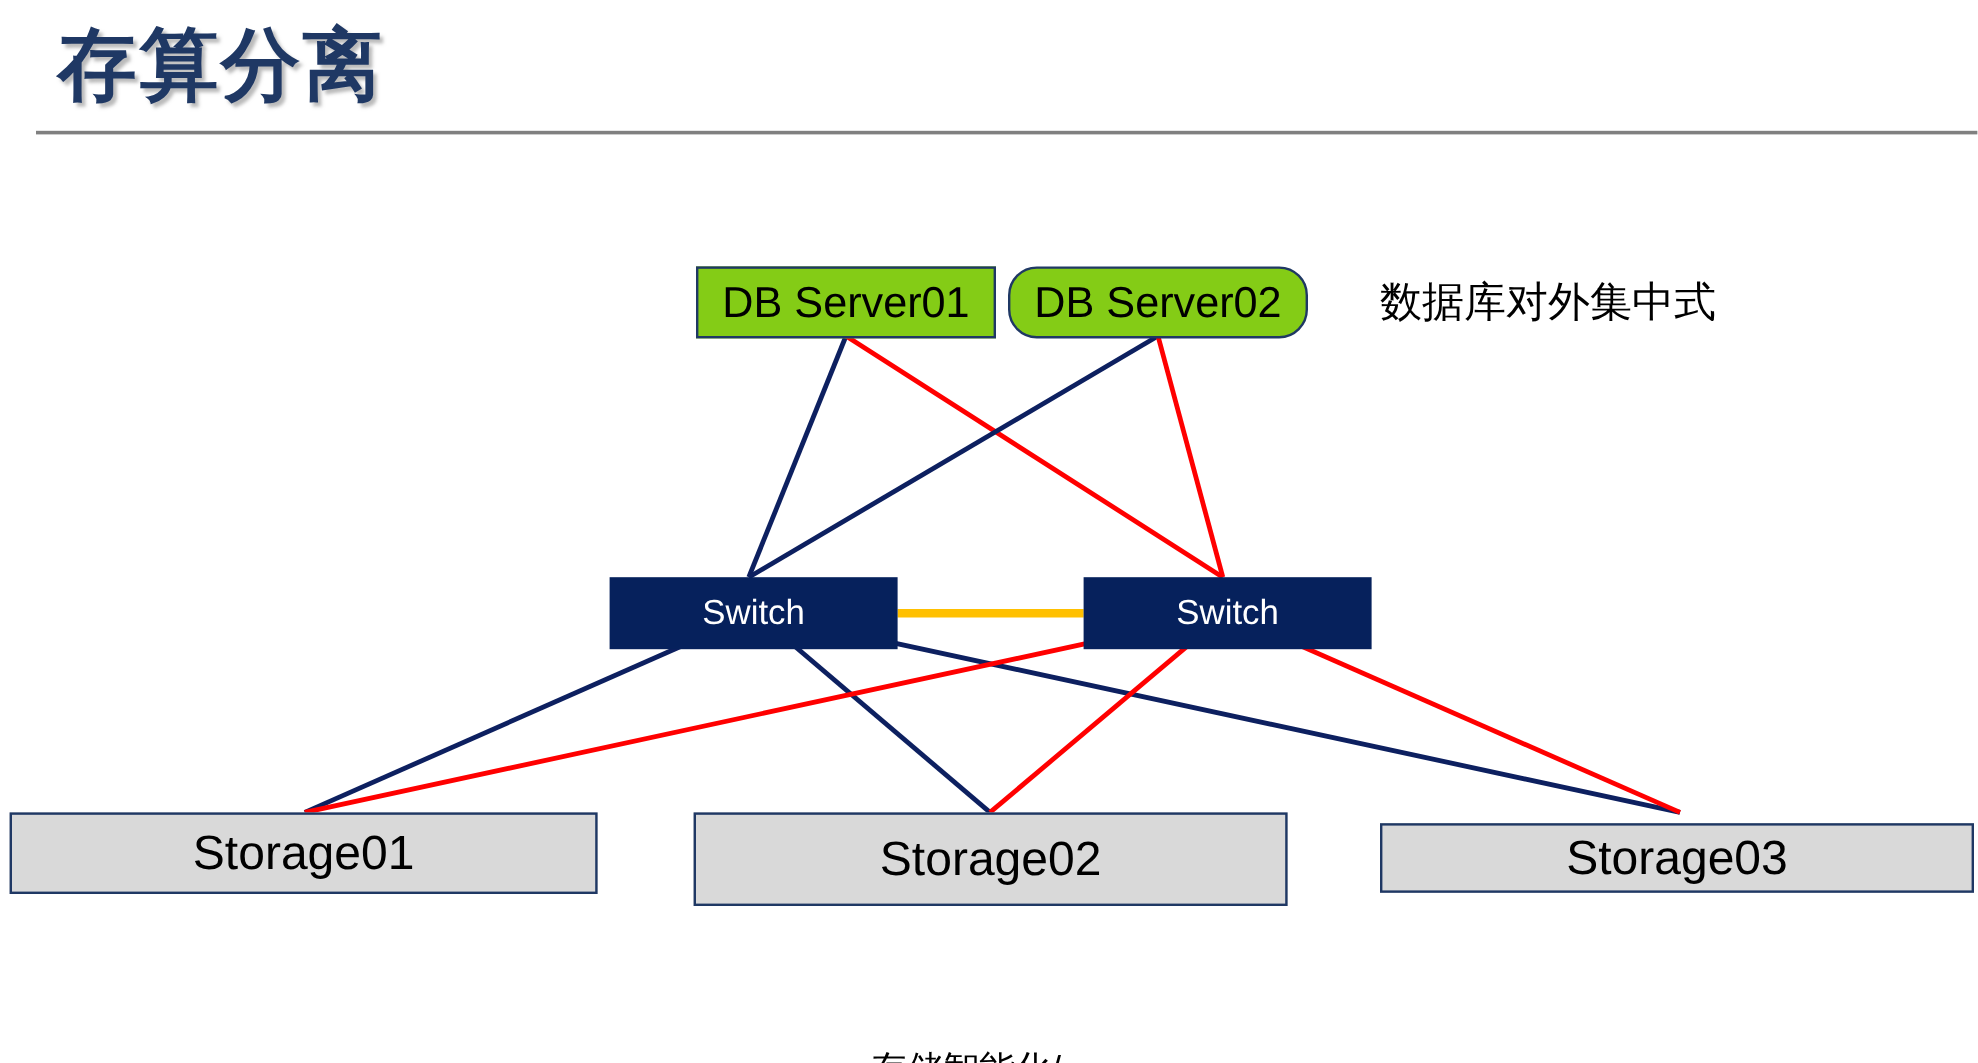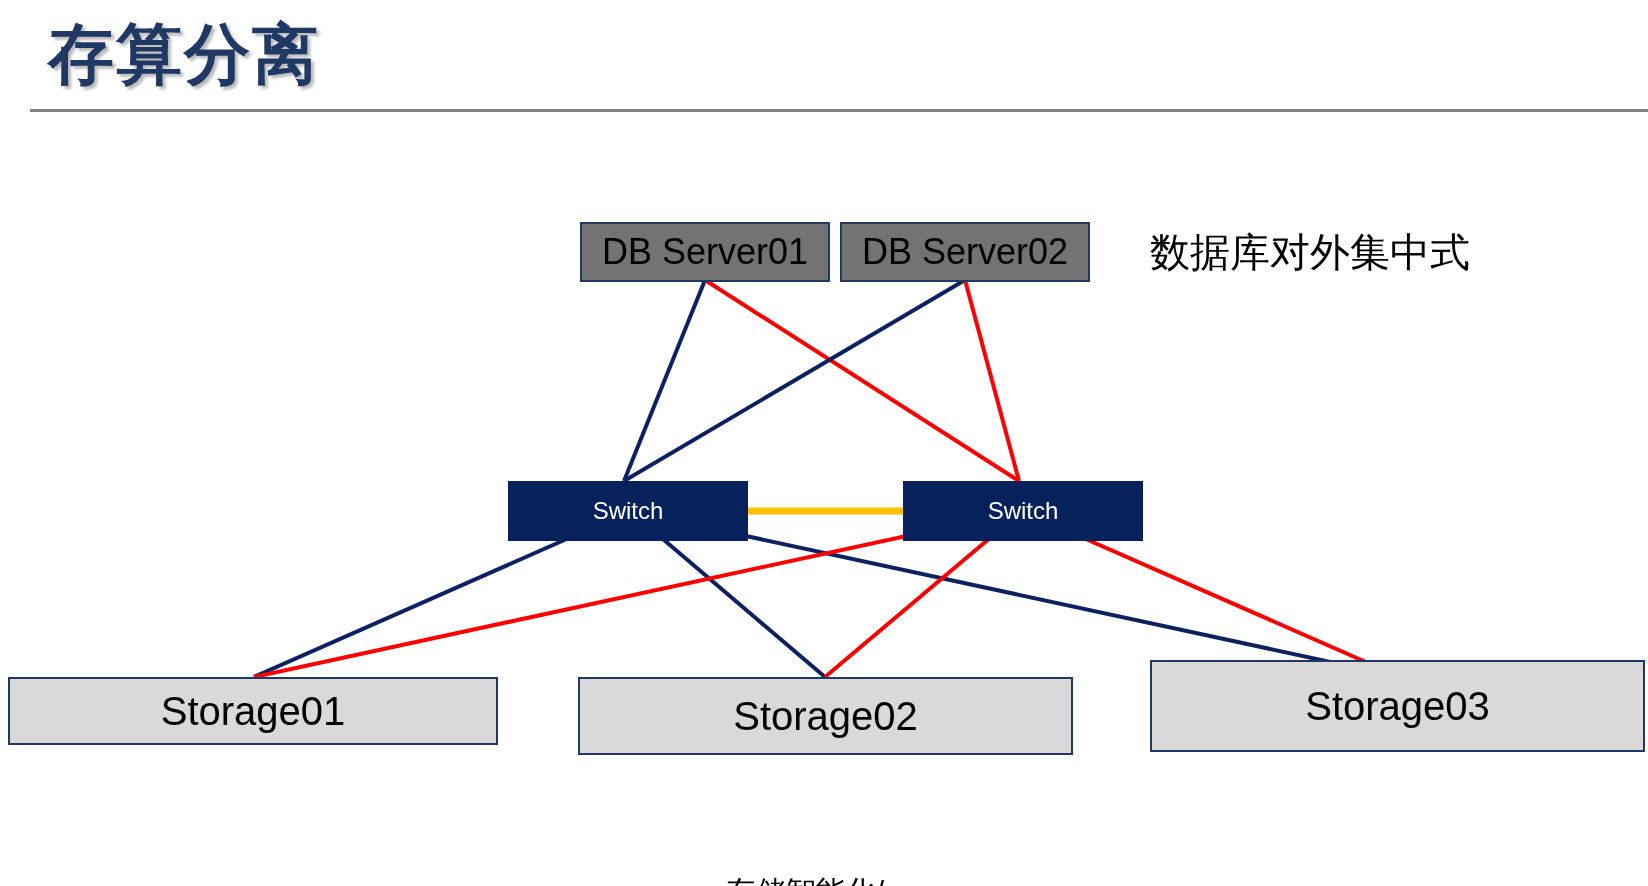--- a/index.html
+++ b/index.html
@@ -59,48 +59,48 @@
   .node {
     position: absolute;
     box-sizing: border-box;
     display: flex;
     align-items: center;
     justify-content: center;
     text-align: center;
     white-space: nowrap;
   }
   .node-db {
-    background: #737373;
+    background: #84cc16;
     border: 2px solid #1F3864;
     color: #000000;
     font-size: 36px;
   }
   .node-switch {
     background: #06215C;
     border: none;
     color: #FFFFFF;
-    font-size: 24px;
+    font-size: 29px;
   }
   .node-storage {
     background: #D9D9D9;
     border: 2px solid #1F3864;
     color: #000000;
     font-size: 40px;
   }
 
   
   .annotation {
     position: absolute;
     color: #000000;
     white-space: pre;
   }
   #annotation-db {
     left: 1150px;
     top: 222px;
-    font-size: 40px;
+    font-size: 35px;
     line-height: 60px;
   }
   #annotation-storage {
     left: 645px;
     top: 792px;
     width: 320px;
     text-align: center;
     font-size: 30px;
     line-height: 40px;
   }
@@ -131,40 +131,40 @@
       </g>
     <g id="link-interconnect">
         <line x1="748" y1="511" x2="903" y2="511" stroke="#FFC000" stroke-width="7" stroke-linecap="butt"></line>
       </g>
   </svg>
 
   <div id="db-nodes">
       <div class="node node-db" style="left: 580px; top: 222px; width: 250px; height: 60px;">
         <span>DB Server01</span>
       </div>
-      <div class="node node-db" style="left: 840px; top: 222px; width: 250px; height: 60px;">
+      <div class="node node-db" style="left: 840px; top: 222px; width: 250px; height: 60px; border-radius: 24px;">
         <span>DB Server02</span>
       </div>
     </div>
   <div id="switch-nodes">
       <div class="node node-switch" style="left: 508px; top: 481px; width: 240px; height: 60px;">
         <span>Switch</span>
       </div>
       <div class="node node-switch" style="left: 903px; top: 481px; width: 240px; height: 60px;">
         <span>Switch</span>
       </div>
     </div>
   <div id="storage-nodes">
       <div class="node node-storage" style="left: 8px; top: 677px; width: 490px; height: 68px;">
         <span>Storage01</span>
       </div>
       <div class="node node-storage" style="left: 578px; top: 677px; width: 495px; height: 78px;">
         <span>Storage02</span>
       </div>
-      <div class="node node-storage" style="left: 1150px; top: 660px; width: 495px; height: 92px;">
+      <div class="node node-storage" style="left: 1150px; top: 686px; width: 495px; height: 58px;">
         <span>Storage03</span>
       </div>
     </div>
 
   <div class="annotation" id="annotation-db">数据库对外集中式</div>
 
   <div class="annotation" id="annotation-storage">
     <span class="anno-line">存储智能化/</span>
     
   </div>

